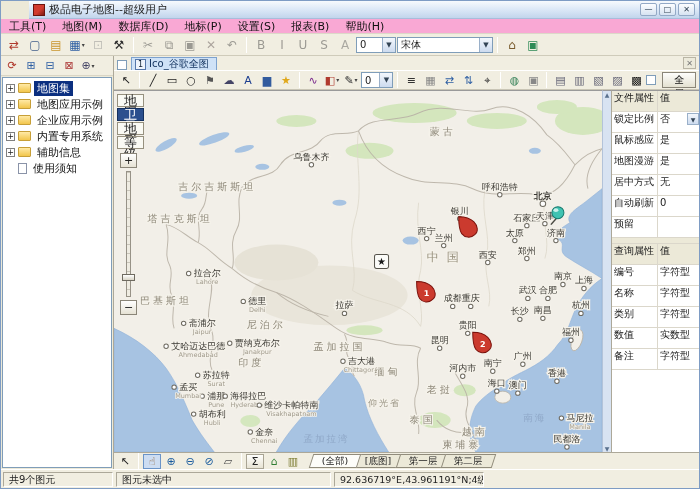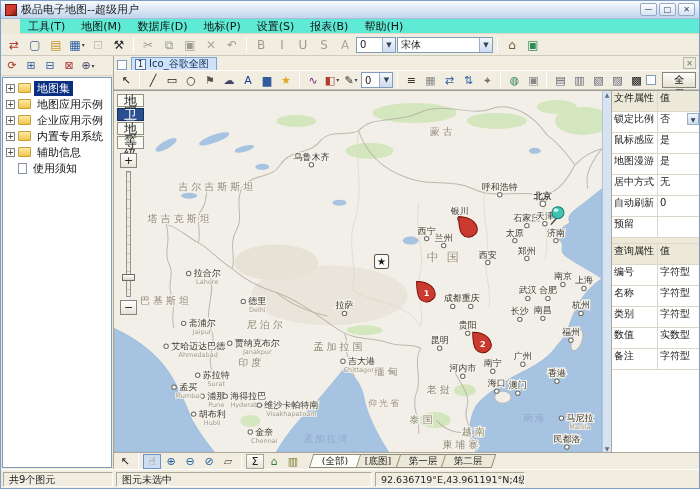--- a/index.html
+++ b/index.html
@@ -1,29 +1,29 @@
 <!DOCTYPE html>
 <html><head>
 <meta charset="utf-8">
 <style>
   html,body{margin:0;padding:0;background:#9db6d6;}
   *{box-sizing:border-box;}
   .win{width:700px;height:489px;margin:0 auto;border:1px solid #7e9cc4;background:#ece9d8;
        font-family:"DejaVu Sans","Liberation Sans",sans-serif;display:flex;flex-direction:column;overflow:hidden;}
   
   .titlebar{height:18px;flex:0 0 18px;background:linear-gradient(#f7fafd,#d9e6f6 55%,#c2d5ec);
-            display:flex;align-items:center;padding:0 4px;gap:4px;border-bottom:1px solid #a8bddb;}
+            display:flex;align-items:center;padding:0 4px;gap:4px;border-bottom:1px solid #a8bddb;margin-left:28px;}
   .appicon{width:12px;height:12px;background:linear-gradient(135deg,#d23b2f 55%,#7c1a12);border:1px solid #6b130d;flex:0 0 12px;}
   .title-text{font-size:11px;color:#1c1c1c;white-space:nowrap;}
   .winbtns{margin-left:auto;display:flex;gap:2px;}
   .winbtn{width:17px;height:13px;font-size:8px;line-height:11px;text-align:center;color:#345;
           background:linear-gradient(#fdfeff,#d7e3f2);border:1px solid #93a9c6;border-radius:2px;}
   
-  .menubar{height:15px;flex:0 0 15px;display:flex;align-items:center;font-size:11px;background:#5eead4;
-           border-bottom:1px solid #dcd8c8;color:#111;margin-left:19px;}
+  .menubar{height:15px;flex:0 0 15px;display:flex;align-items:center;font-size:11px;background:#f9a8d4;
+           border-bottom:1px solid #dcd8c8;color:#111;}
   .menu-item{padding:0 8px;line-height:15px;white-space:nowrap;}
   
   .toolbar{height:22px;flex:0 0 22px;display:flex;align-items:center;background:#f1eee1;
            border-bottom:1px solid #cfcbba;padding:0 3px;gap:1px;}
   .tbtn{min-width:20px;height:18px;display:inline-flex;align-items:center;justify-content:center;
         font-size:12px;line-height:1;border:1px solid transparent;border-radius:1px;color:#333;}
   .tbtn .dd{font-size:6px;margin-left:1px;color:#444;}
   .tbtn.disabled{opacity:.45;filter:grayscale(.9);}
   .tsep{width:1px;height:16px;background:#c6c2b2;border-right:1px solid #fff;margin:0 3px;flex:0 0 auto;}
   .combo{height:16px;border:1px solid #7f9db9;background:#fff;font-size:10px;display:flex;align-items:center;
@@ -820,16 +820,16 @@
               <span>第二层</span>
             </span>
           </span>
       </div>
 
     </div>
   </div>
 
   <div class="statusbar" id="statusbar">
       <span class="scell" style="width: 110px;">共9个图元</span>
-      <span class="scell" style="width: 256px;">图元未选中</span>
+      <span class="scell" style="width: 215px;">图元未选中</span>
       <span class="scell" style="width: 150px; font-size: 9.5px;">92.636719°E,43.961191°N;4级</span>
     </div>
 </div>
 
 </body></html>

